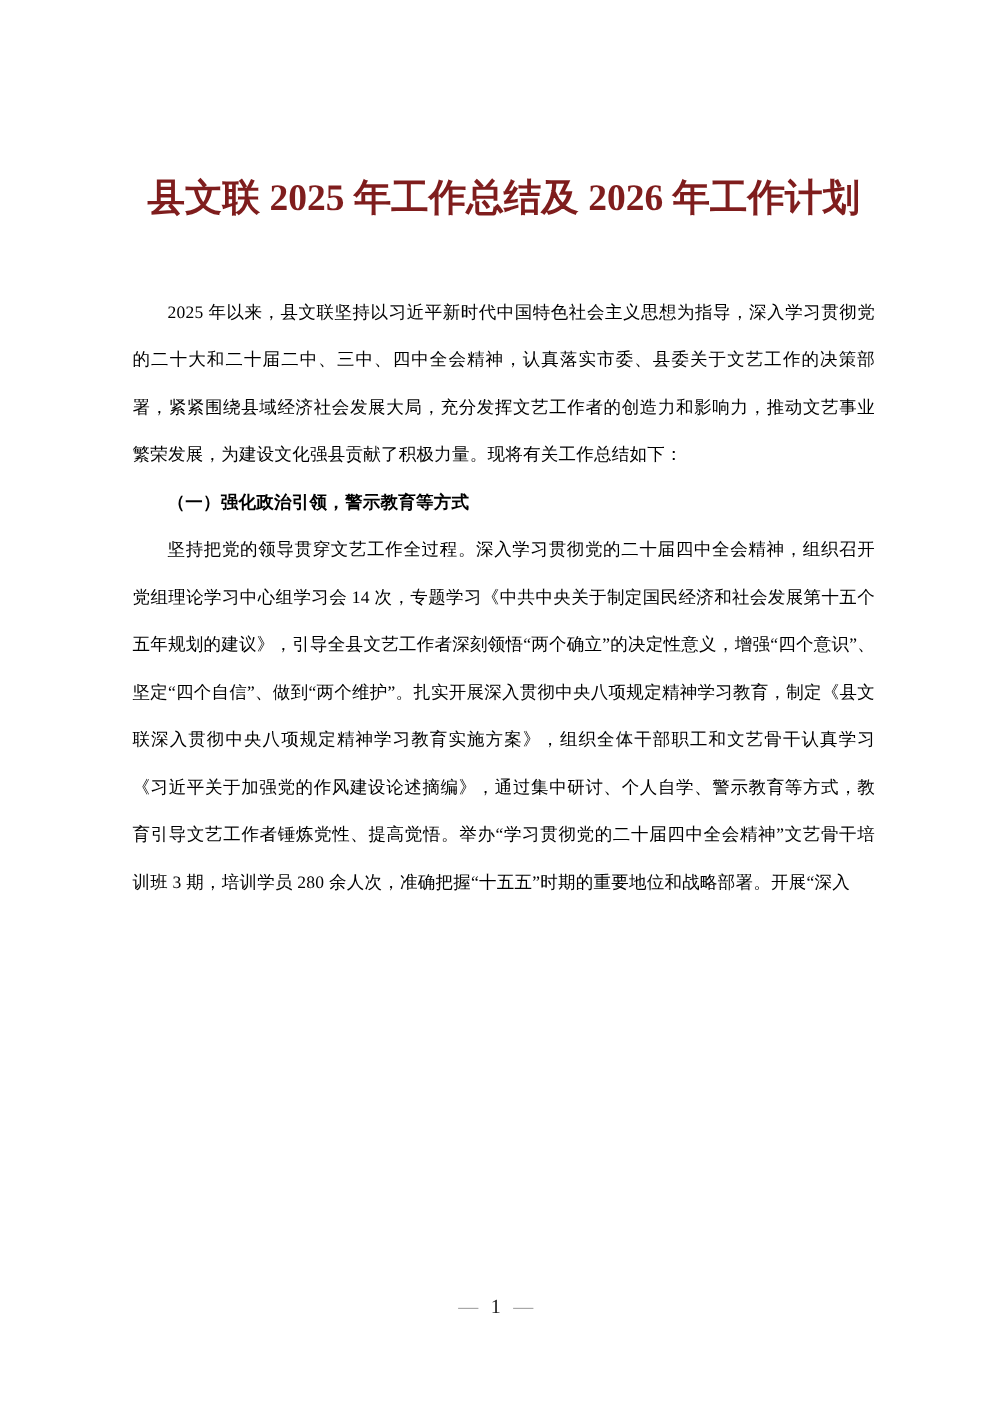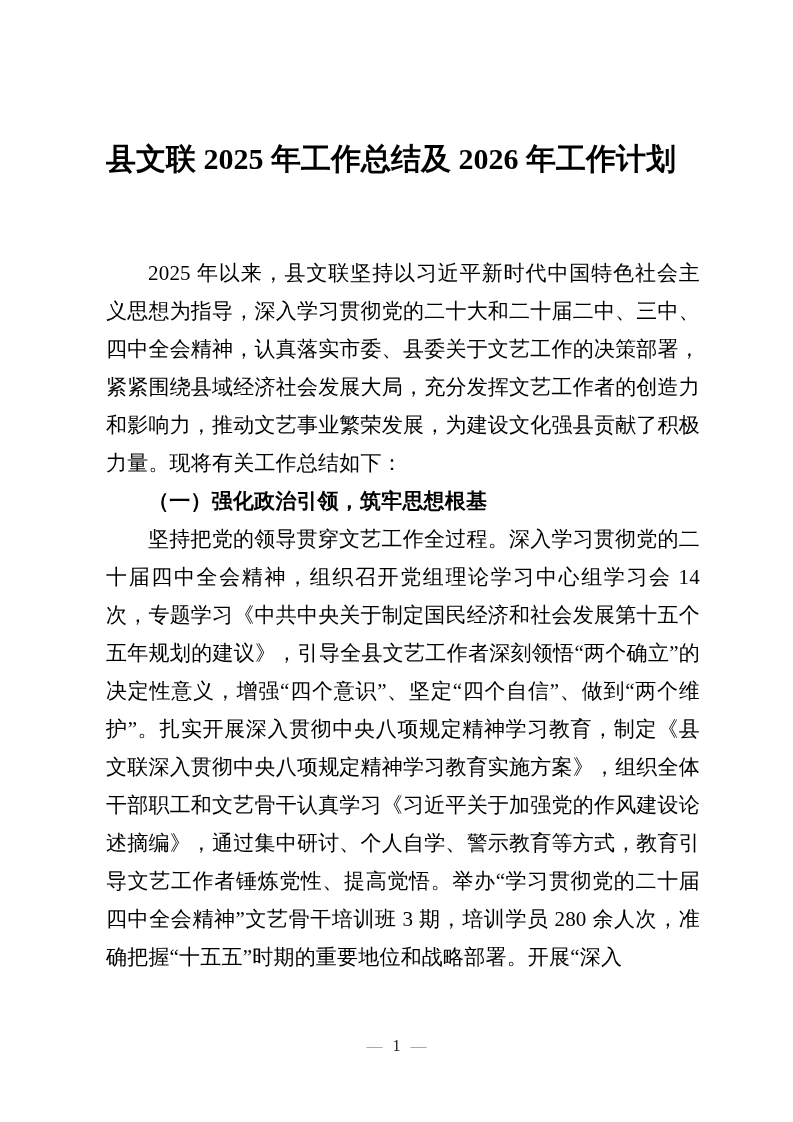--- a/index.html
+++ b/index.html
@@ -16,29 +16,30 @@
     font-family: "Liberation Serif", "DejaVu Serif", serif;
     color: #000000;
   }
   .content {
     position: absolute;
     left: 106px;
     top: 138px;
     width: 594px;
   }
   .doc-title {
-    margin: 0 0 74px 0;
+    margin: 0 0 52px 0;
     font-size: 30px;
     font-weight: bold;
     line-height: 42px;
-    color: #000000;
+    text-align: center;
+    color: #7f1d1d;
   }
   .para {
     margin: 0;
-    font-size: 21px;
+    font-size: 14px;
     line-height: 38px;
     letter-spacing: 0.2px;
     text-align: justify;
     text-justify: inter-character;
     text-indent: 2em;
     color: #000000;
   }
   .para.heading {
     font-weight: bold;
   }
@@ -61,20 +62,20 @@
   }
 </style>
 </head>
 <body>
 
 <div class="page">
   <div class="content">
     <h1 class="doc-title">县文联 2025 年工作总结及 2026 年工作计划</h1>
     <div>
         <p class="para body">2025 年以来，县文联坚持以习近平新时代中国特色社会主义思想为指导，深入学习贯彻党的二十大和二十届二中、三中、四中全会精神，认真落实市委、县委关于文艺工作的决策部署，紧紧围绕县域经济社会发展大局，充分发挥文艺工作者的创造力和影响力，推动文艺事业繁荣发展，为建设文化强县贡献了积极力量。现将有关工作总结如下：</p>
-        <p class="para heading">（一）强化政治引领，筑牢思想根基</p>
+        <p class="para heading">（一）强化政治引领，警示教育等方式</p>
         <p class="para body">坚持把党的领导贯穿文艺工作全过程。深入学习贯彻党的二十届四中全会精神，组织召开党组理论学习中心组学习会 14 次，专题学习《中共中央关于制定国民经济和社会发展第十五个五年规划的建议》，引导全县文艺工作者深刻领悟“两个确立”的决定性意义，增强“四个意识”、坚定“四个自信”、做到“两个维护”。扎实开展深入贯彻中央八项规定精神学习教育，制定《县文联深入贯彻中央八项规定精神学习教育实施方案》，组织全体干部职工和文艺骨干认真学习《习近平关于加强党的作风建设论述摘编》，通过集中研讨、个人自学、警示教育等方式，教育引导文艺工作者锤炼党性、提高觉悟。举办“学习贯彻党的二十届四中全会精神”文艺骨干培训班 3 期，培训学员 280 余人次，准确把握“十五五”时期的重要地位和战略部署。开展“深入</p>
       </div>
   </div>
   <div class="footer">
     <span class="dash">—</span><span class="num">1</span><span class="dash">—</span>
   </div>
 </div>
 
 </body></html>

